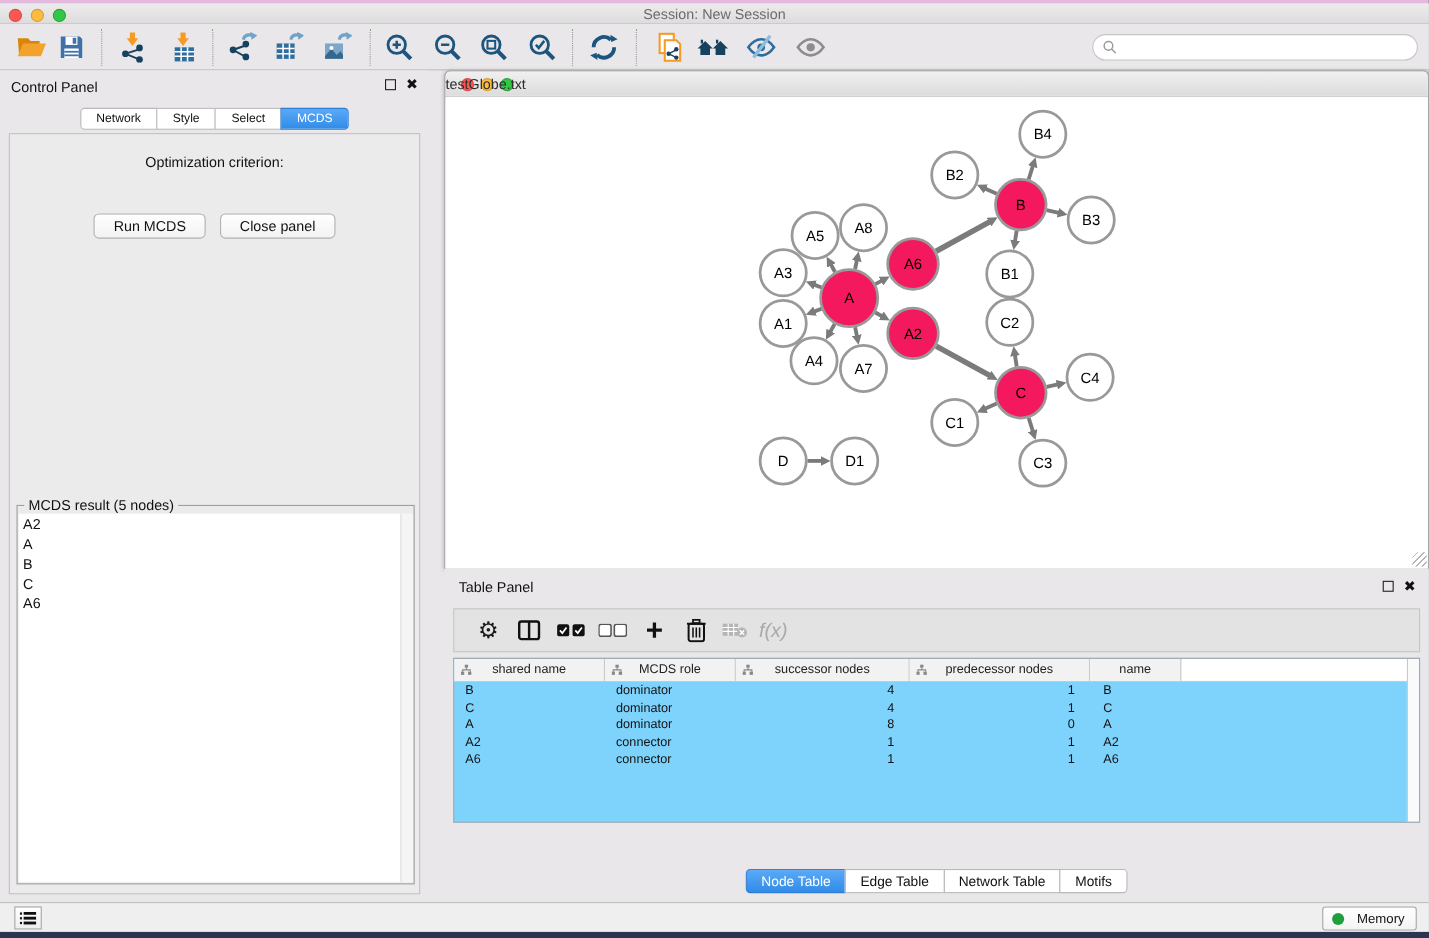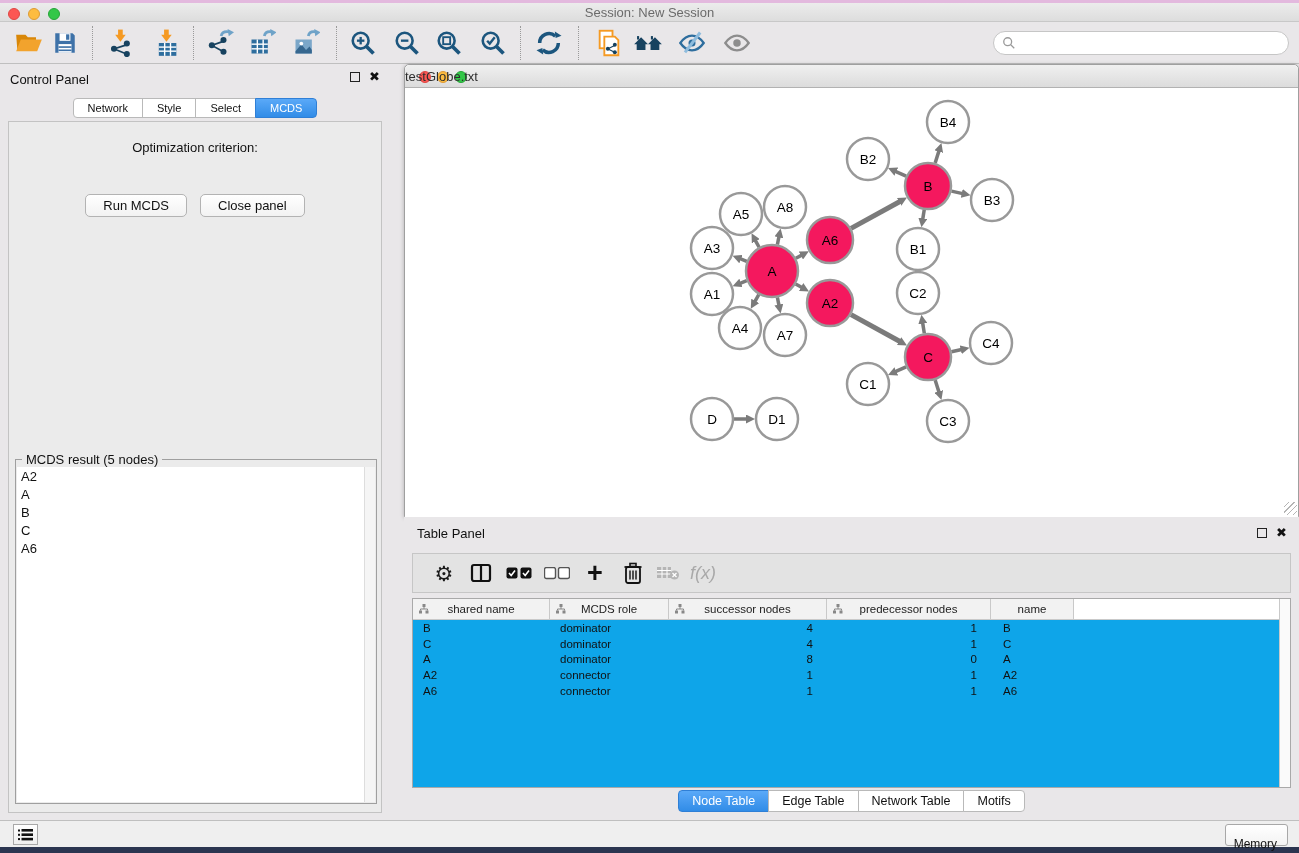--- a/index.html
+++ b/index.html
@@ -90,22 +90,22 @@
   .table-panel { position:absolute; left:404px; top:514px; width:895px; height:303px; background:#e9e7e9; }
   .tp-title { position:absolute; left:13px; top:9px; font-size:13px; color:#111; }
   .table-panel .win-btns { right:12px; top:11px; }
   .tp-toolbar { position:absolute; left:8px; top:36px; width:879px; height:40px;
     background:#e3e3e3; border:1px solid #c6c6c6; display:flex; align-items:center; }
   .tp-tool { display:flex; align-items:center; justify-content:center; width:30px; height:30px; cursor:pointer; }
   .gear-glyph { font-size:21px; color:#1b1b1b; line-height:1; }
   .fx-glyph { font-family:Liberation Sans, sans-serif; font-style:italic; font-size:18px; color:#a9a9a9;text-align:center; }
   .plus-glyph { font-size:27px; font-weight:bold; color:#111; line-height:22px; }
 
-  .tp-table { position:absolute; left:8px; top:81px; width:879px; height:190px;
-    background:#0ea5e9; border:1px solid #a9a9a9; overflow:hidden; }
+  .tp-table { position:absolute; left:8px; top:81px; width:879px; height:150px;
+    background:#7dd3fc; border:1px solid #a9a9a9; overflow:hidden; }
   .tbl-header { display:flex; height:21px; border-bottom:1px solid #c9c9c9; background:#fff; }
   .tbl-hcell { background:#f2f2f2; border-right:1px solid #c9c9c9; display:flex; align-items:center;
     font-size:11.5px; color:#222; position:relative; }
   .tbl-hcell .hicon { position:absolute; left:6px; top:5px; }
   .tbl-hcell .hlabel { width:100%; text-align:center; }
   .tbl-row { display:flex; height:15.8px; align-items:center; }
   .tbl-cell { font-size:11.5px; color:#111; white-space:nowrap; overflow:hidden; }
   .tbl-scroll { position:absolute; right:0; top:0; bottom:0; width:11px;
     background:#fafafa; border-left:1px solid #c9c9c9; }
 
@@ -113,21 +113,21 @@
   .tp-tabs .seg-tab { font-size:12.5px; padding:3px 13px; }
 
   
   .statusbar { position:absolute; left:0; top:817px; width:100%; height:27px;
     background:#efefef; border-top:1px solid #bfbfbf; }
   .list-btn { position:absolute; left:13px; top:3px; width:25px; height:21px;
     background:linear-gradient(#fff,#eee); border:1px solid #a8a8a8; display:flex;
     align-items:center; justify-content:center; cursor:pointer; }
   .memory-btn { position:absolute; right:11px; top:3px; height:22px; padding:0 10px 0 8px;
     background:linear-gradient(#fff,#f3f3f3); border:1px solid #a8a8a8; border-radius:3px;
-    display:flex; align-items:center; gap:12px; font-size:12px; color:#111; cursor:pointer;flex-direction:column; }
+    display:flex; align-items:center; gap:12px; font-size:12px; color:#111; cursor:pointer; }
   .memory-dot { width:11px; height:11px; border-radius:50%; background:#1f9e3e; }
 
   svg { display:block; }
 </style>
 </head>
 <body>
 
 <div class="desktop">
   <div class="desktop-top-strip"></div>
 

